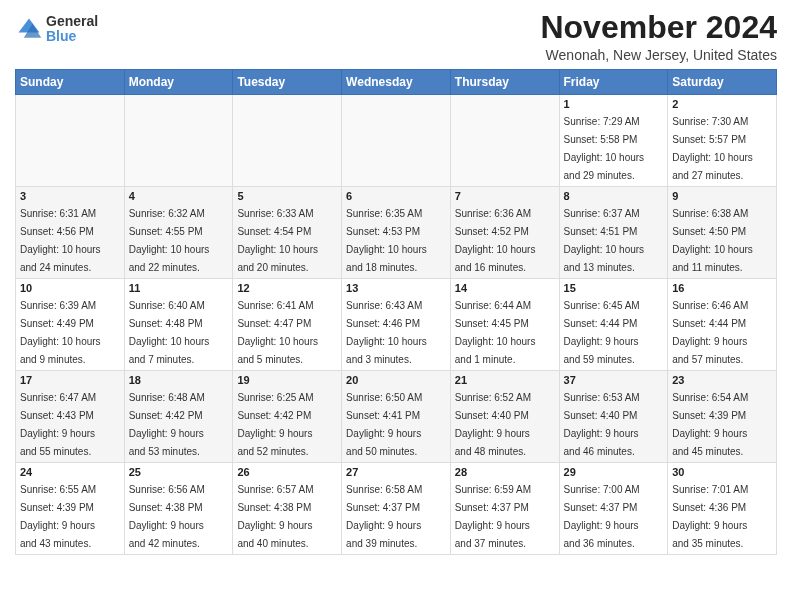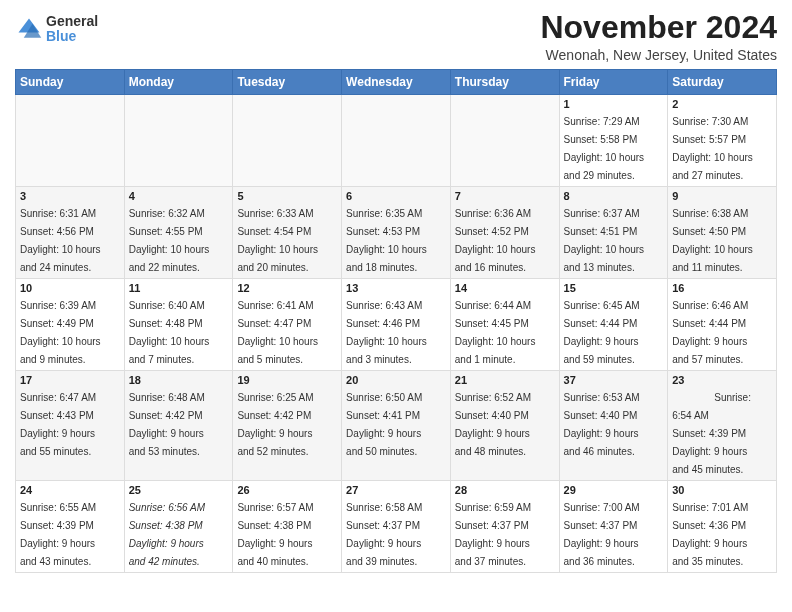--- a/index.html
+++ b/index.html
@@ -236,31 +236,31 @@
 Daylight: 9 hours
 and 50 minutes.</span></td>
           <td><span class="day-num">21</span><span class="day-info" style="white-space: pre-line;">Sunrise: 6:52 AM
 Sunset: 4:40 PM
 Daylight: 9 hours
 and 48 minutes.</span></td>
           <td><span class="day-num">37</span><span class="day-info" style="white-space: pre-line;">Sunrise: 6:53 AM
 Sunset: 4:40 PM
 Daylight: 9 hours
 and 46 minutes.</span></td>
-          <td><span class="day-num">23</span><span class="day-info" style="white-space: pre-line; margin-left: 42px;">Sunrise: 6:54 AM
+          <td><span class="day-num">23</span><span class="day-info" style="white-space: pre-line;">Sunrise: 6:54 AM
 Sunset: 4:39 PM
 Daylight: 9 hours
 and 45 minutes.</span></td>
         </tr>
         <tr class="row-odd">
           <td><span class="day-num">24</span><span class="day-info" style="white-space: pre-line;">Sunrise: 6:55 AM
 Sunset: 4:39 PM
 Daylight: 9 hours
 and 43 minutes.</span></td>
-          <td><span class="day-num">25</span><span class="day-info" style="white-space: pre-line; font-style: italic;">Sunrise: 6:56 AM
+          <td><span class="day-num">25</span><span class="day-info" style="white-space: pre-line;">Sunrise: 6:56 AM
 Sunset: 4:38 PM
 Daylight: 9 hours
 and 42 minutes.</span></td>
           <td><span class="day-num">26</span><span class="day-info" style="white-space: pre-line; margin-top: 32px;">Sunrise: 6:57 AM
 Sunset: 4:38 PM
 Daylight: 9 hours
 and 40 minutes.</span></td>
           <td><span class="day-num">27</span><span class="day-info" style="white-space: pre-line;">Sunrise: 6:58 AM
 Sunset: 4:37 PM
 Daylight: 9 hours

